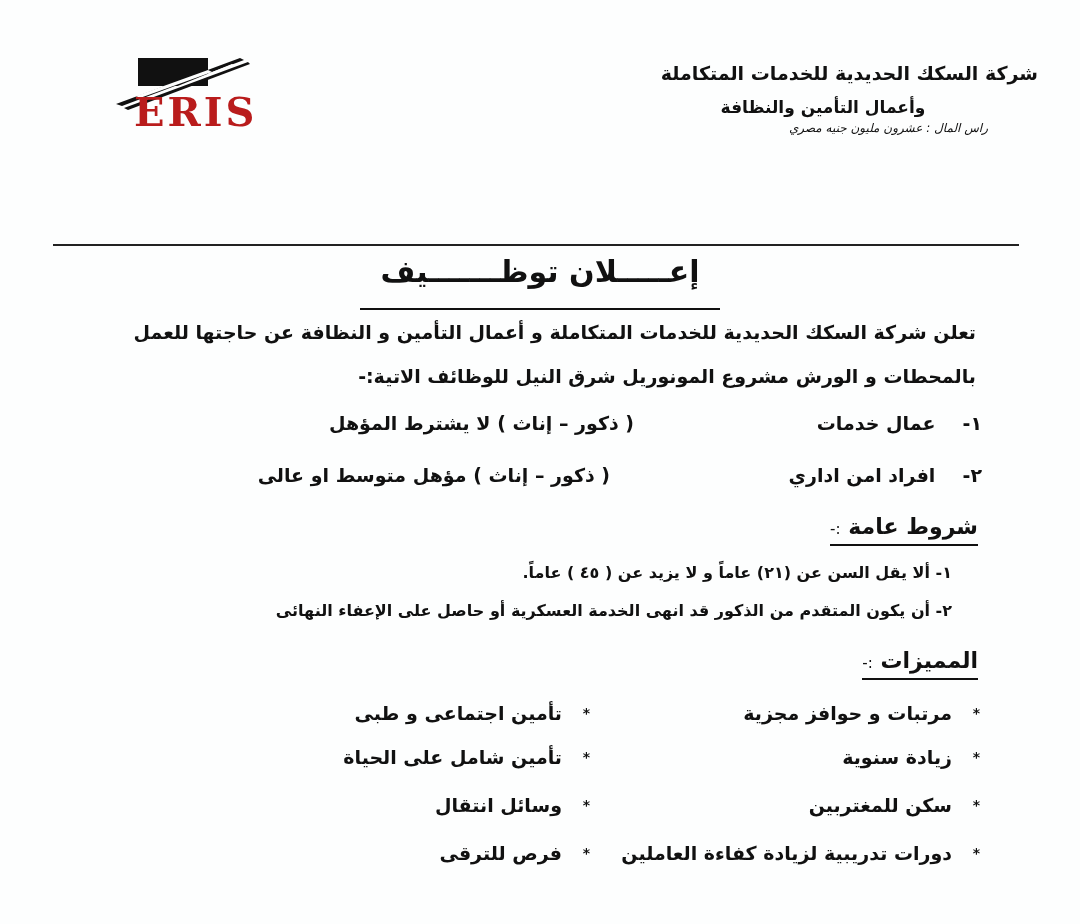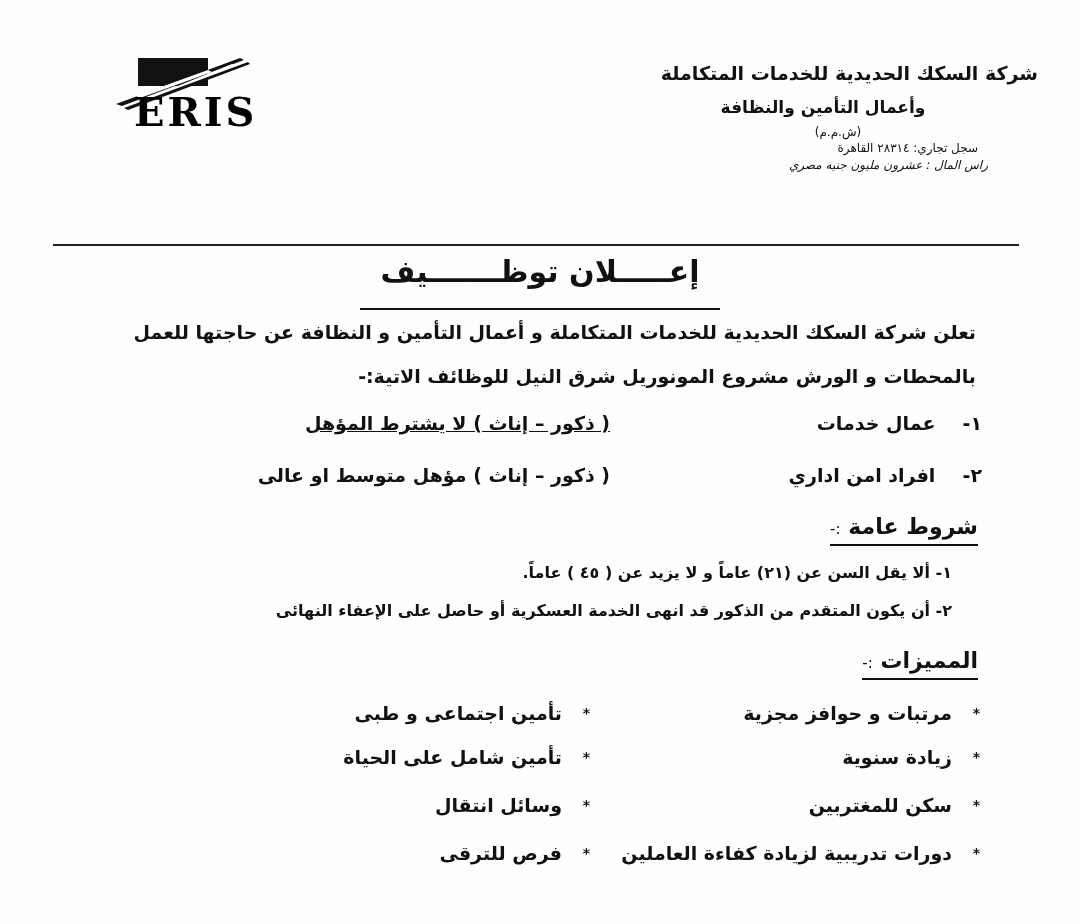--- a/index.html
+++ b/index.html
@@ -64,21 +64,21 @@
       height: 80px;
     }
     .logo .text {
       position: absolute;
       left: 22px;
       top: 40px;
       font-family: "DejaVu Serif", "Liberation Serif", serif;
       font-weight: bold;
       font-size: 40px;
       letter-spacing: 3px;
-      color: #000000;
+      color: #b91c1c;
       line-height: 40px;
     }
 
     .rule {
       position: absolute;
       left: 53px;
       top: 244px;
       width: 966px;
       height: 2px;
       background: #222;
@@ -115,21 +115,21 @@
     .job {
       position: absolute;
       direction: rtl;
       font-weight: bold;
       font-size: 19px;
       line-height: 30px;
       white-space: nowrap;
     }
     .job .num { display:inline-block; width: 40px; }
     .job-title-1 { right: 98px; top: 408px; }
-    .job-req-1 { right: 470px; top: 408px; text-decoration: underline; }
+    .job-req-1 { right: 446px; top: 408px; }
     .job-title-2 { right: 98px; top: 460px; }
     .job-req-2 { right: 470px; top: 460px; }
 
     .section-heading {
       position: absolute;
       right: 102px;
       direction: rtl;
       font-weight: bold;
       font-size: 22px;
       line-height: 30px;
@@ -183,22 +183,20 @@
     <path d="M24 44 L96 18 L100 20 L28 46 Z" fill="#fdfefe"></path>
     <path d="M36 46 L120 12 L124 14 L40 48 Z" fill="#fdfefe"></path>
     <path d="M12 56 L136 10 L138 12 L16 58 Z" fill="#111"></path>
   </svg>
   <div class="text">ERIS</div>
 </div>
 
 <div class="company">
   <div class="name1">شركة السكك الحديدية للخدمات المتكاملة</div>
   <div class="name2">وأعمال التأمين والنظافة</div>
-  <div class="legal">(ش.م.م)</div>
-  <div class="reg">سجل تجاري: ٢٨٣١٤ القاهرة</div>
   <div class="capital">راس المال : عشرون مليون جنيه مصري</div>
 </div>
 
 <div class="rule"></div>
 
 <div class="title">إعـــــلان توظـــــــيف</div>
 
 <div class="para para1">تعلن شركة السكك الحديدية للخدمات المتكاملة و أعمال التأمين و النظافة عن حاجتها للعمل</div>
 <div class="para para2">بالمحطات و الورش مشروع المونوريل شرق النيل للوظائف الاتية:-</div>
 

